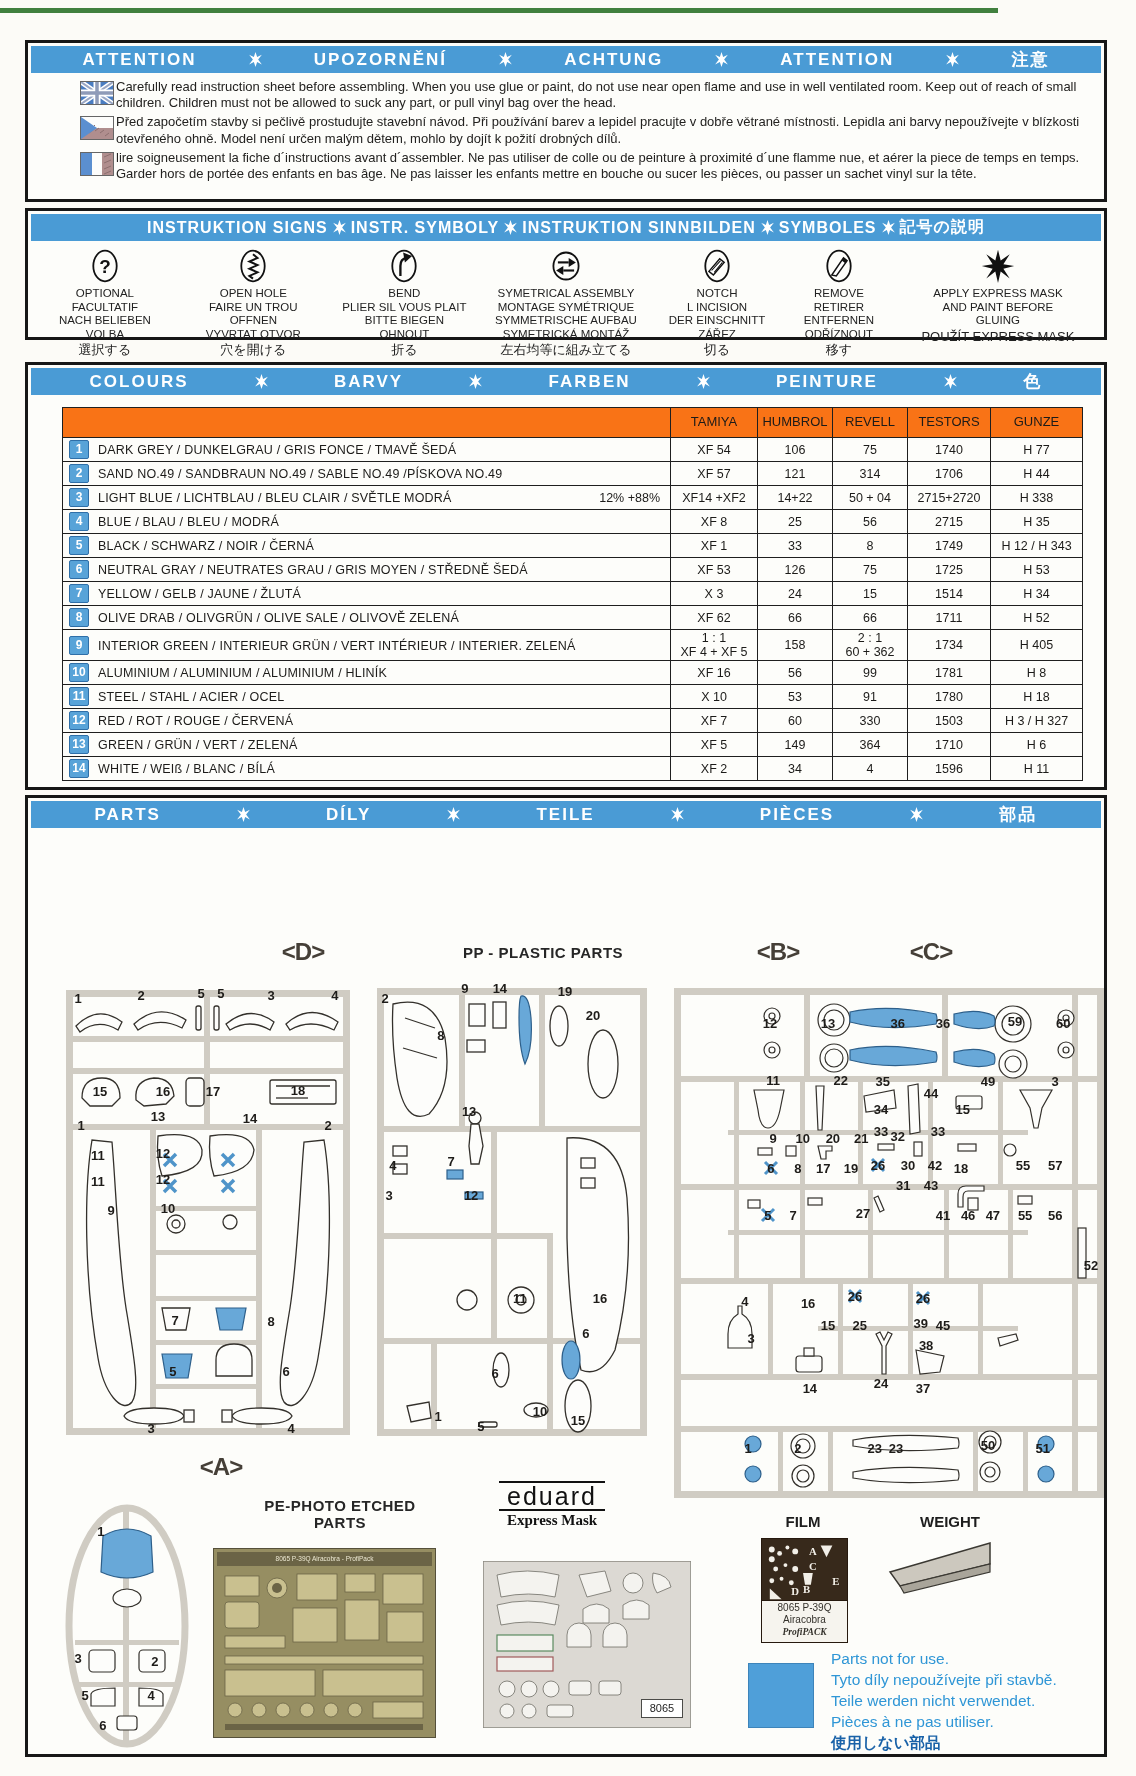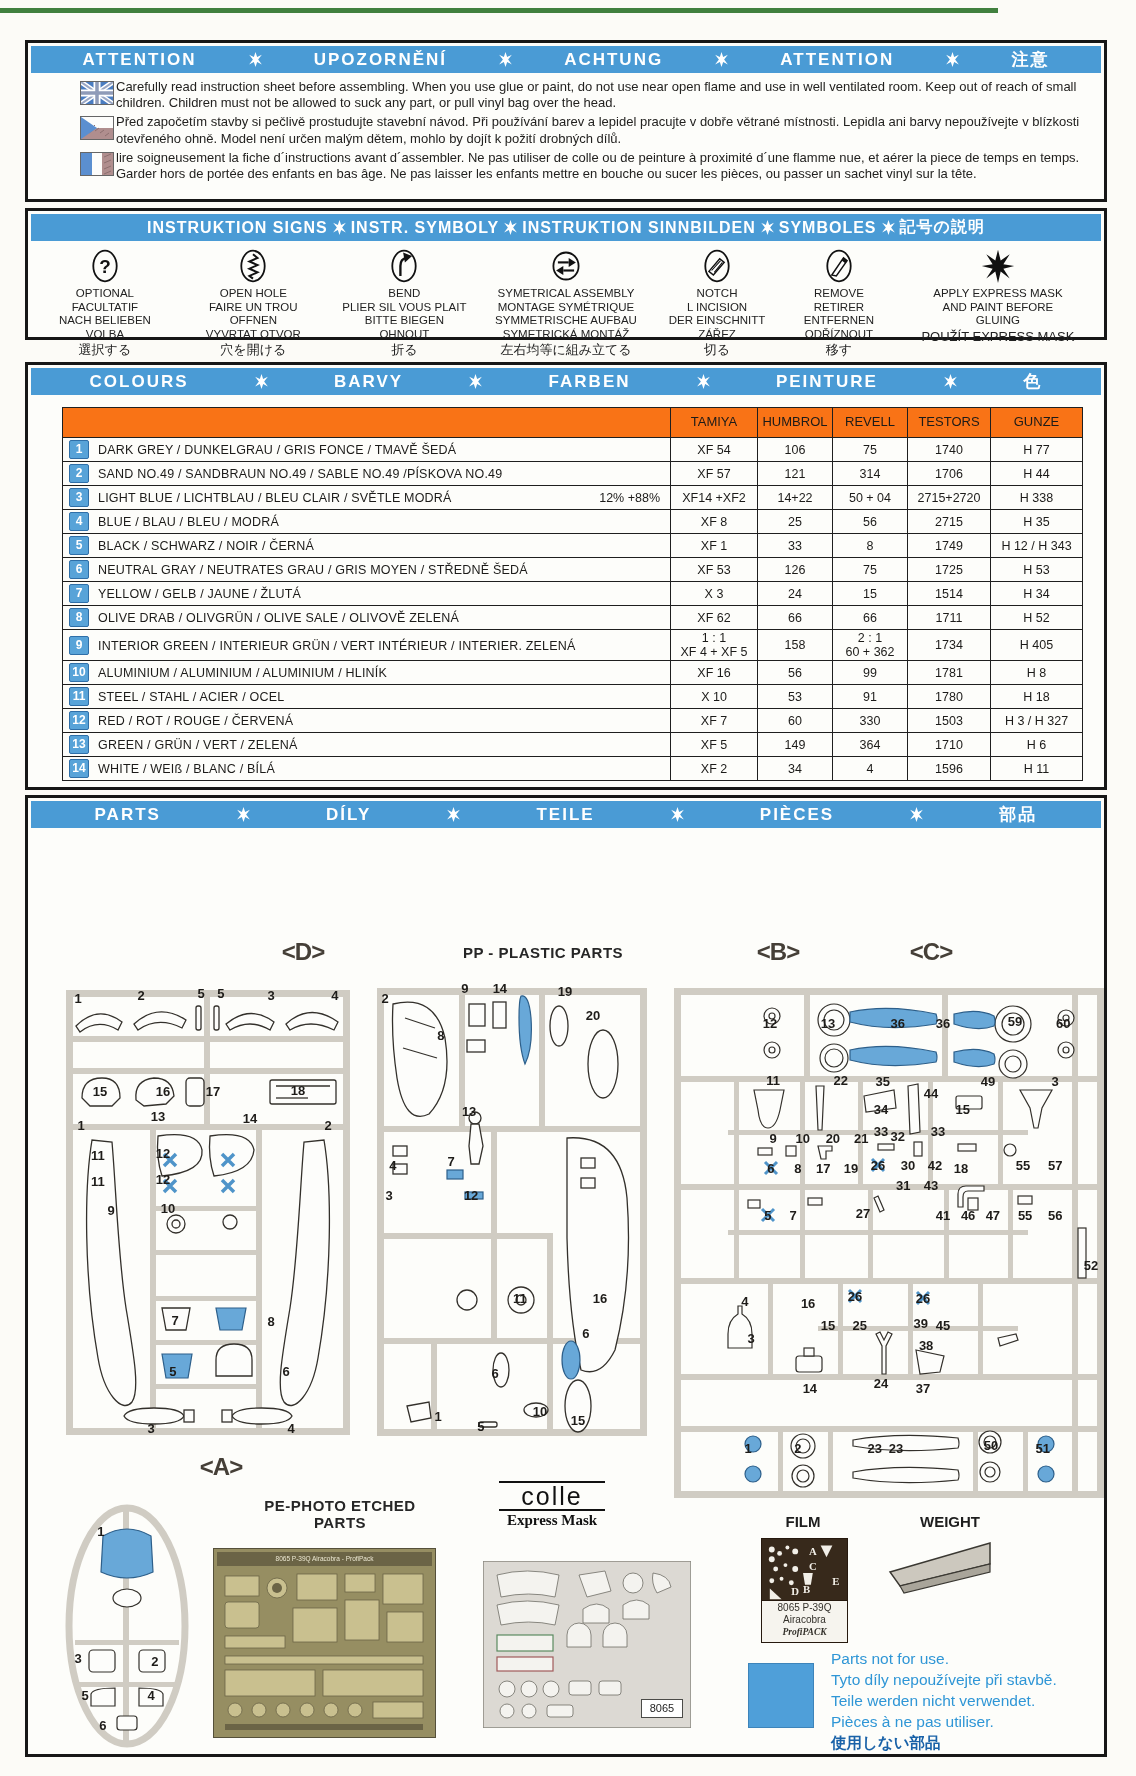--- a/index.html
+++ b/index.html
@@ -803,21 +803,21 @@
         <span class="pnum" style="left: 62.2%; top: 65.5%;">45</span>
         <span class="pnum" style="left: 58.4%; top: 69.2%;">38</span>
         <span class="pnum" style="left: 18.8%; top: 67.9%;">3</span>
         <span class="pnum" style="left: 32.1%; top: 77.4%;">14</span>
         <span class="pnum" style="left: 48.2%; top: 76.4%;">24</span>
         <span class="pnum" style="left: 57.7%; top: 77.4%;">37</span>
         <span class="pnum" style="left: 18.1%; top: 88.7%;">1</span>
         <span class="pnum" style="left: 29.4%; top: 88.7%;">2</span>
         <span class="pnum" style="left: 46.8%; top: 88.7%;">23</span>
         <span class="pnum" style="left: 51.6%; top: 88.7%;">23</span>
-        <span class="pnum" style="left: 72.4%; top: 88.1%; padding-left: 6px;">50</span>
+        <span class="pnum" style="left: 72.4%; top: 88.1%;">50</span>
         <span class="pnum" style="left: 84.8%; top: 88.7%;">51</span>
       </div>
   </div>
 
   <div class="sprue" style="left:33px;top:702px;width:132px;height:252px;">
     <svg viewBox="0 0 132 252">
       <ellipse cx="66" cy="126" rx="58" ry="118" fill="none" stroke="#d0ccc3" stroke-width="7"></ellipse>
       <rect x="62" y="10" width="6" height="232" fill="#d0ccc3"></rect>
       <rect x="14" y="140" width="104" height="5" fill="#d0ccc3"></rect>
       <rect x="14" y="182" width="104" height="5" fill="#d0ccc3"></rect>
@@ -869,21 +869,21 @@
           <circle cx="142" cy="162" r="7"></circle>
         <rect x="160" y="154" width="50" height="16"></rect>
       </g>
       <circle cx="64" cy="40" r="5" fill="#6b6446"></circle>
       <rect x="12" y="176" width="198" height="6" fill="#6b6446"></rect>
     </svg>
     <div class="fret-header">8065 P-39Q Airacobra - ProfiPack</div>
   </div>
 
   <div class="eduard">
-    <div class="nm1">colle</div>
+    <div class="nm1">eduard</div>
     <div class="nm2">Express Mask</div>
   </div>
 
   <div class="mask-sheet">
     <svg viewBox="0 0 208 167" style="position:absolute;left:0;top:0;width:100%;height:100%;">
       <rect x="0" y="0" width="208" height="167" fill="#dcd9d3" stroke="#8a8880" stroke-width="1.5"></rect>
       <g fill="#f4f3ef" stroke="#6f6d66" stroke-width="0.8">
         <path d="M14,14 q30,-8 62,0 l-4,22 q-26,-6 -54,0 Z"></path>
         <path d="M14,44 q30,-8 62,0 l-4,20 q-26,-6 -54,0 Z"></path>
         <path d="M96,14 l26,-4 6,20 -24,6 Z"></path>

